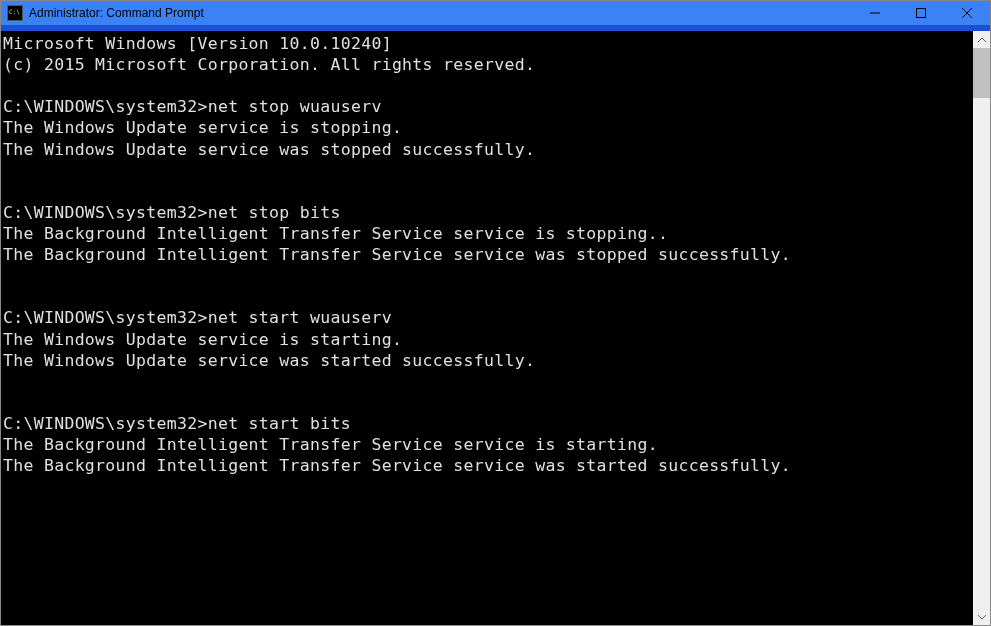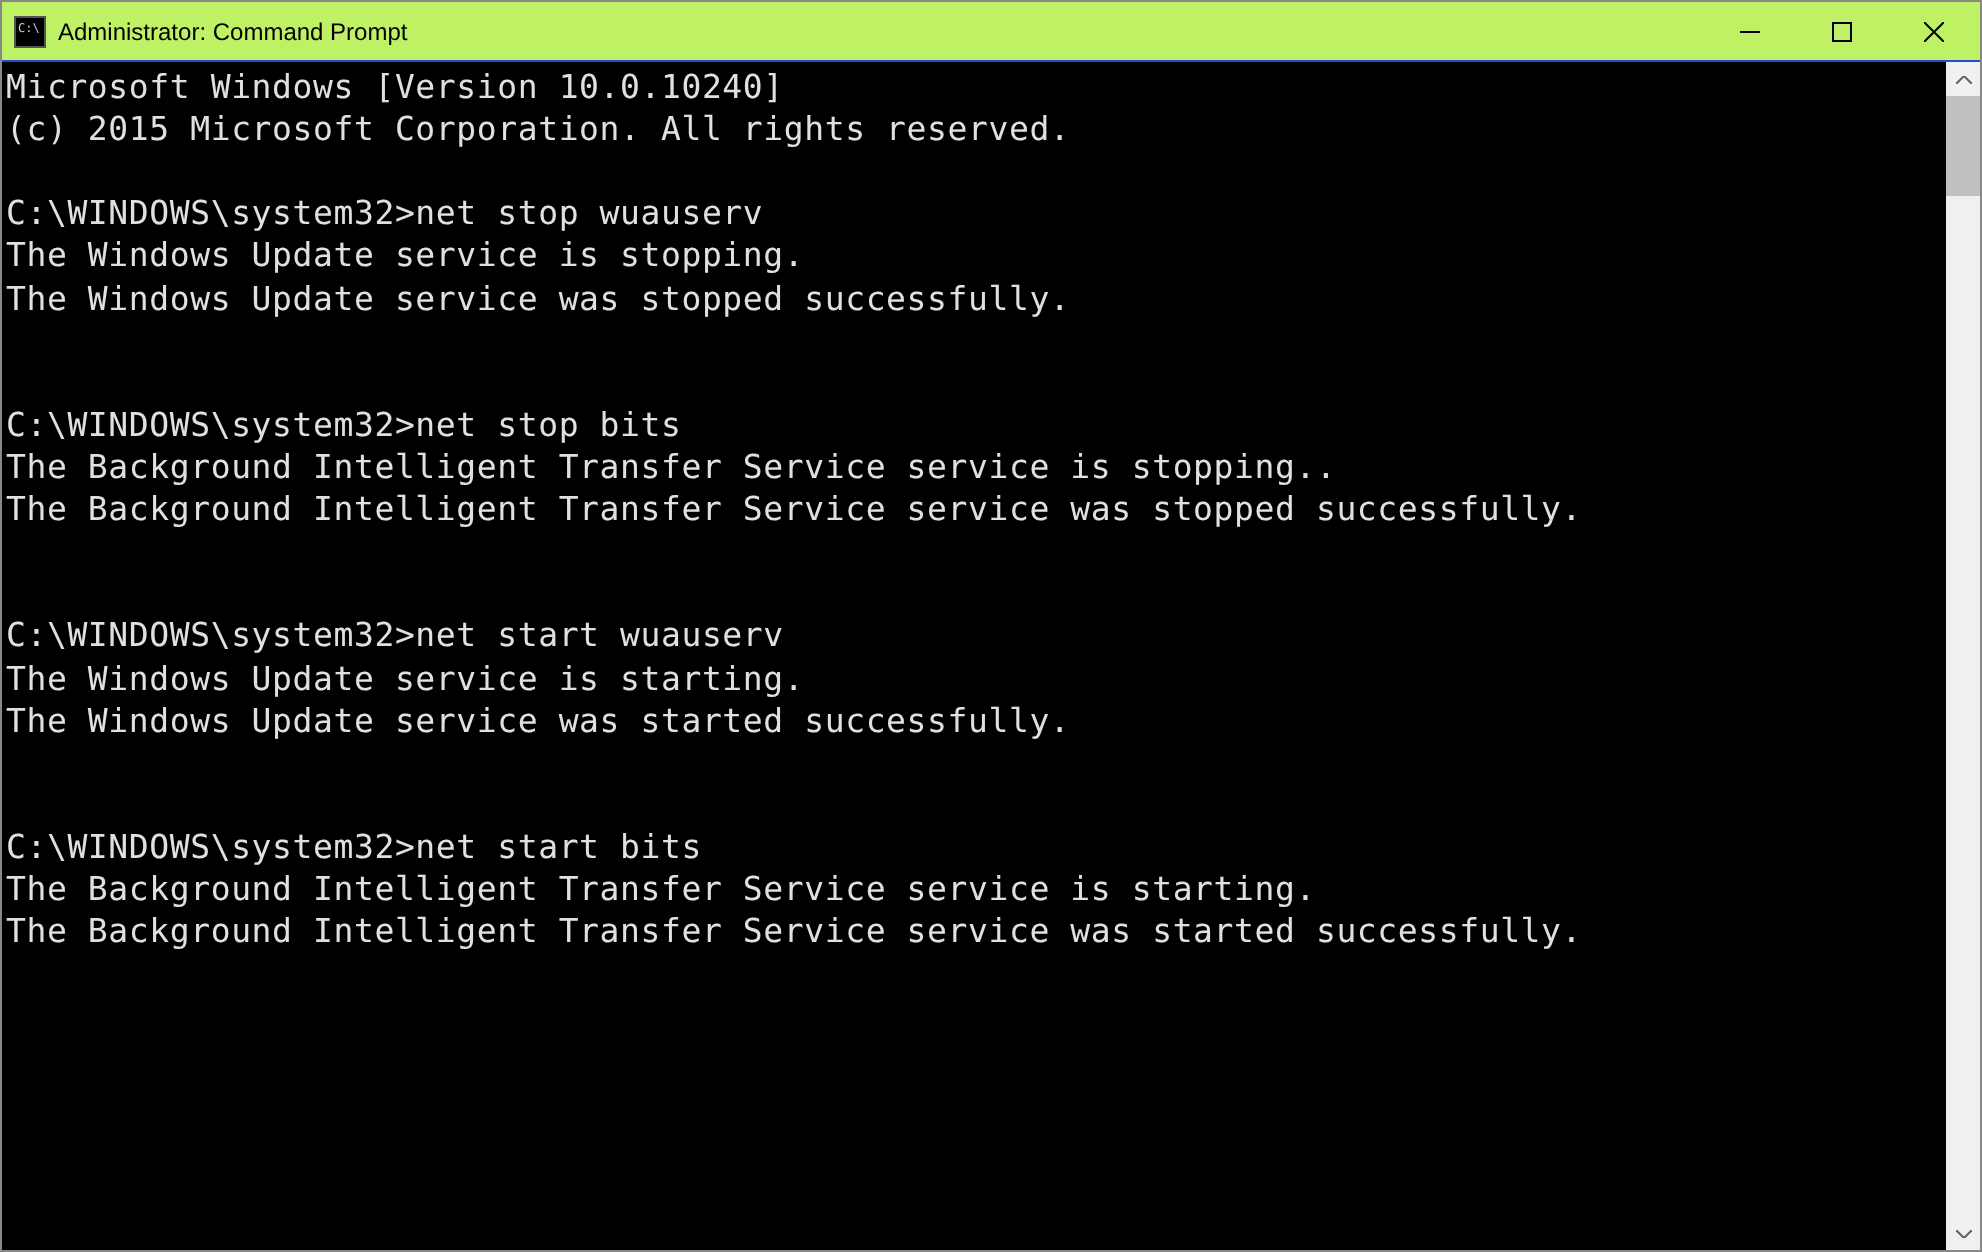--- a/index.html
+++ b/index.html
@@ -17,25 +17,25 @@
     }
     .window {
       width: 100%;
       height: 100%;
       display: flex;
       flex-direction: column;
       border: 1px solid #888;
     }
     .titlebar {
       height: 30px;
-      background: #bef264;
+      background: #3b82f6;
       display: flex;
       align-items: center;
       padding-left: 6px;
-      border-bottom: 1px solid #1d4ed8;
+      border-bottom: 6px solid #1d4ed8;
     }
     .titlebar-icon {
       width: 16px;
       height: 16px;
       background: #000;
       border: 1px solid #555;
       margin-right: 6px;
       position: relative;
       display: flex;
       align-items: center;

